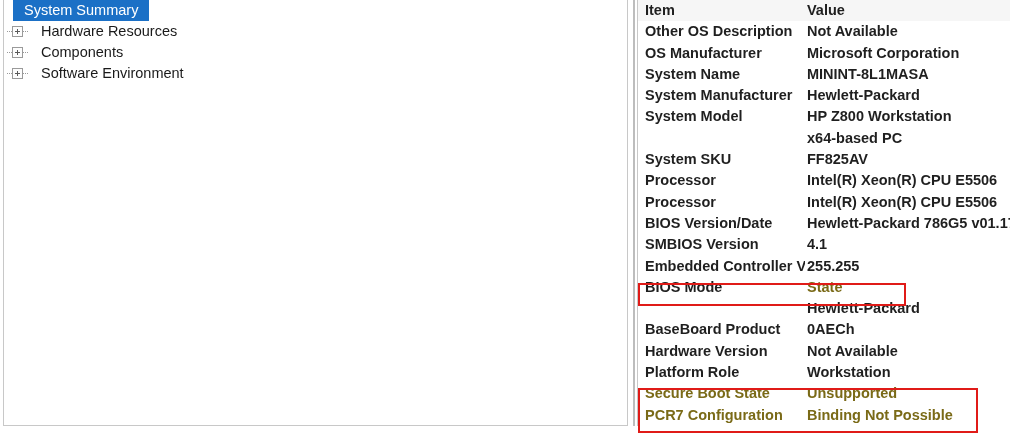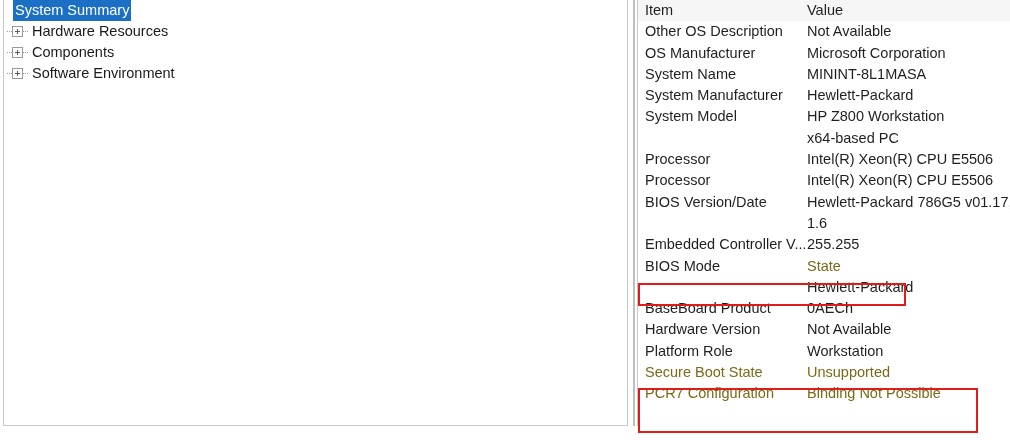--- a/index.html
+++ b/index.html
@@ -44,21 +44,21 @@
     white-space: nowrap;
   }
   .tree-row.root {
     padding-left: 9px;
   }
   .tree-row.child {
     padding-left: 26px;
   }
   .tree-label {
     display: inline-block;
-    padding: 0 2px;
+    padding: 0 11px;
   }
   .tree-label.selected {
     background: #1b70c6;
     color: #ffffff;
   }
   
   .expander {
     position: absolute;
     left: 8px;
     top: 5px;
@@ -127,20 +127,21 @@
     box-sizing: border-box;
     overflow: hidden;
   }
   .lv-row {
     position: relative;
     height: 21.3px;
     line-height: 21.3px;
     font-size: 14.5px;
     color: #1f1f1f;
     white-space: nowrap;
+    font-weight: bold;
   }
   .lv-row.header {
     background: #f6f6f6;
     color: #1f1f1f;
   }
   .lv-item {
     position: absolute;
     left: 7px;
     top: 0;
     width: 160px;
@@ -239,33 +240,38 @@
       <span class="lv-value">Hewlett-Packard</span>
     </div>
     <div class="lv-row">
       <span class="lv-item">System Model</span>
       <span class="lv-value">HP Z800 Workstation</span>
     </div>
     <div class="lv-row">
       <span class="lv-value">x64-based PC</span>
     </div>
     <div class="lv-row">
+      <span class="lv-item">System SKU</span>
+      <span class="lv-value">FF825AV</span>
+    </div>
+    <div class="lv-row">
       <span class="lv-item">Processor</span>
       <span class="lv-value">Intel(R) Xeon(R) CPU          E5506</span>
     </div>
     <div class="lv-row">
       <span class="lv-item">Processor</span>
       <span class="lv-value">Intel(R) Xeon(R) CPU          E5506</span>
     </div>
     <div class="lv-row">
       <span class="lv-item">BIOS Version/Date</span>
       <span class="lv-value">Hewlett-Packard 786G5 v01.17, 8/</span>
     </div>
     <div class="lv-row">
-      <span class="lv-value">1.6</span>
+      <span class="lv-item">SMBIOS Version</span>
+      <span class="lv-value">4.1</span>
     </div>
     <div class="lv-row">
       <span class="lv-item">Embedded Controller V...</span>
       <span class="lv-value">255.255</span>
     </div>
     <div class="lv-row">
       <span class="lv-item">BIOS Mode</span>
       <span class="lv-value olive">State</span>
     </div>
     <div class="lv-row">

